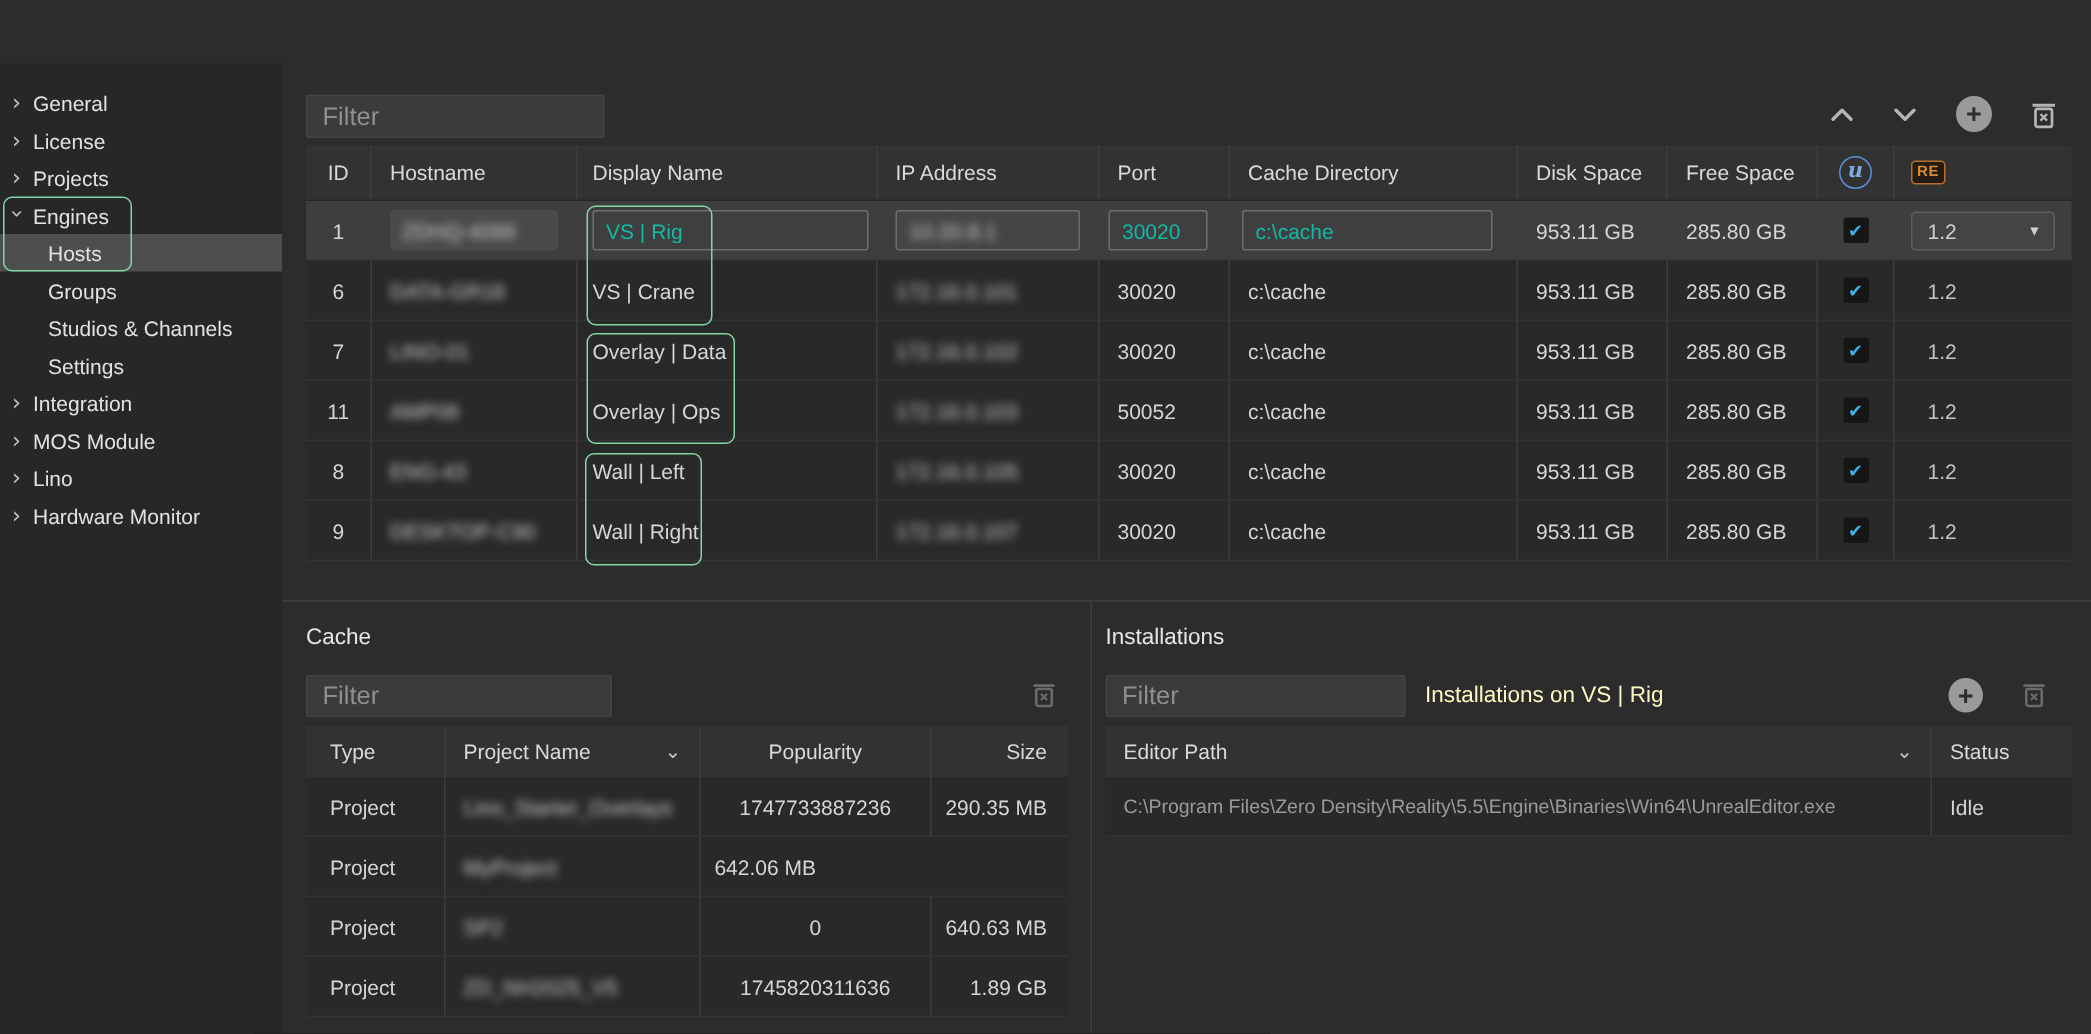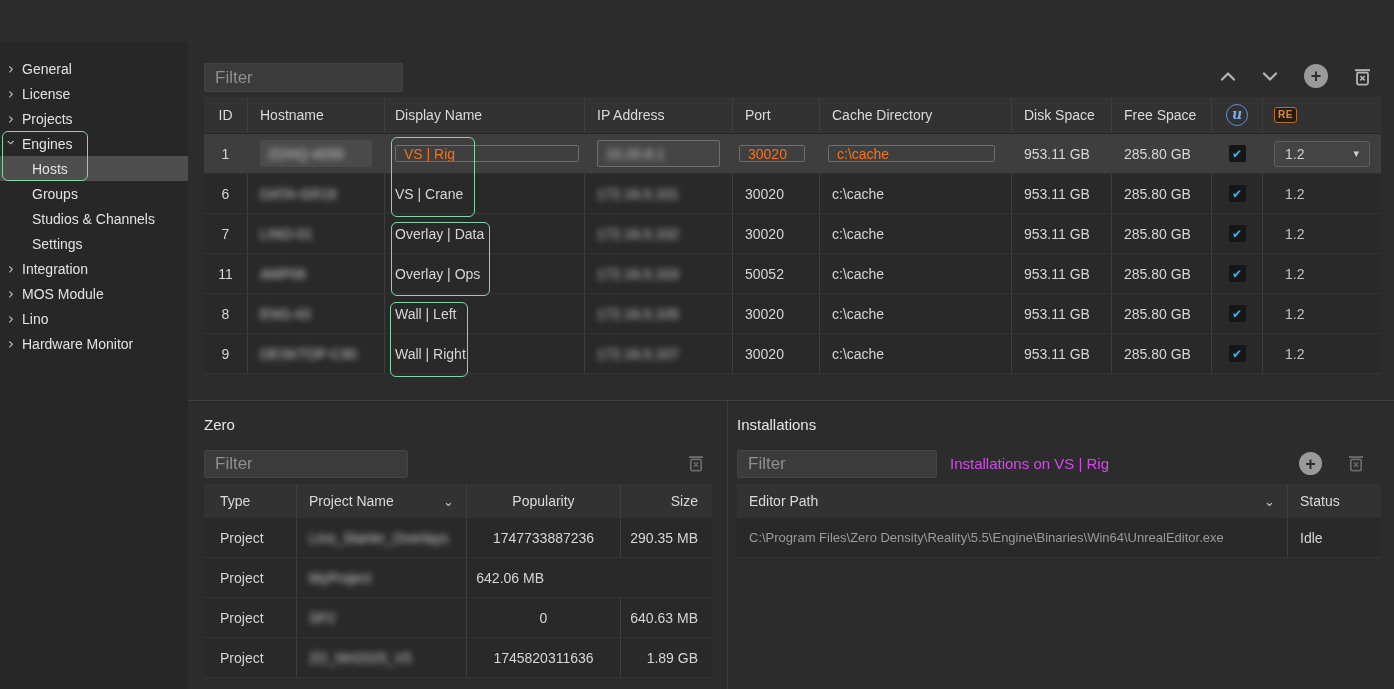--- a/index.html
+++ b/index.html
@@ -67,22 +67,22 @@
   .c-port { width:87px; }
   .c-cache{ width:192px; }
   .c-disk { width:100px; }
   .c-free { width:100px; }
   .c-ue   { width:51px;  justify-content:center; padding:0; }
   .c-re   { width:118px; border-right:none; padding:0 11px; }
   .re-val { padding-left:11px; color:#c3c3c3; }
 
   .blur { filter:blur(3px); color:#cccccc; }
 
-  .cell-input { background:#3f3f3f; border:1px solid #6e6e6e; border-radius:2px; height:17px;
-                color:#f97316; font-size:14px; padding:0 8px; outline:none; width:100%;
+  .cell-input { background:#3f3f3f; border:1px solid #6e6e6e; border-radius:2px; height:27px;
+                color:#14b8a6; font-size:14px; padding:0 8px; outline:none; width:100%;
                 font-family:"Liberation Sans", sans-serif; }
   .pill { background:#4a4a4a; border-radius:3px; height:27px; display:flex; align-items:center;
           padding:0 8px; width:126px; }
   .ip-box { background:#454545; border:1px solid #6e6e6e; border-radius:2px; height:27px;
             display:flex; align-items:center; padding:0 8px; width:134px; }
 
   .cb { width:17px; height:17px; background:#161616; border-radius:2px; display:flex;
         align-items:center; justify-content:center; cursor:pointer; }
   .cb::after { content:"✔"; color:#3ab5ec; font-size:12px; font-family:"DejaVu Sans", sans-serif; }
 
@@ -108,21 +108,21 @@
   .hdivider { position:absolute; left:0; top:358px; width:1206px; height:1px; background:#3e3e3e; }
   .vdivider { position:absolute; left:539px; top:359px; width:1px; height:288px; background:#3e3e3e; }
 
   .panel-title { position:absolute; color:#e6e6e6; font-size:15px; }
   .cache-title { left:16px; top:374px; }
   .inst-title  { left:549px; top:374px; }
 
   .cache-filter { position:absolute; left:16px; top:408px; width:204px; height:28px; }
   .cache-trash  { position:absolute; left:500px; top:412px; }
   .inst-filter  { position:absolute; left:549px; top:408px; width:200px; height:28px; }
-  .inst-center  { position:absolute; left:762px; top:413px; color:#d946ef; font-size:15px; }
+  .inst-center  { position:absolute; left:762px; top:413px; color:#fef9c3; font-size:15px; }
   .inst-plus    { position:absolute; left:1111px; top:410px; width:23px; height:23px; }
   .inst-trash   { position:absolute; left:1160px; top:412px; }
 
   .btable { position:absolute; top:442px; }
   .cache-table { left:16px; width:508px; }
   .inst-table  { left:549px; width:644px; }
   .bhead { display:flex; height:34px; background:#323232; }
   .brow  { display:flex; height:40px; background:#292929; border-bottom:1px solid #333333; }
   .bc { height:100%; display:flex; align-items:center; padding:0 12px; border-right:1px solid #3d3d3d;
         color:#d6d6d6; font-size:14px; white-space:nowrap; overflow:hidden; }
@@ -391,21 +391,21 @@
       </div>
 
       <div class="green-box gb1"></div>
       <div class="green-box gb2"></div>
       <div class="green-box gb3"></div>
     </div>
 
     <div class="hdivider"></div>
     <div class="vdivider"></div>
 
-    <div class="panel-title cache-title">Zero</div>
+    <div class="panel-title cache-title">Cache</div>
     <input class="filter-input cache-filter" placeholder="Filter" style="">
     <span class="tool cache-trash dim">
         <svg class="icon" width="16" height="18" viewBox="0 0 17 19">
           <line x1="1" y1="3.2" x2="16" y2="3.2" stroke="#b5b5b5" stroke-width="2"></line>
           <rect x="3" y="5.6" width="11" height="12" rx="1.5" fill="none" stroke="#b5b5b5" stroke-width="1.8"></rect>
           <path d="M6.3 9l4.4 4.4 M10.7 9l-4.4 4.4" stroke="#b5b5b5" stroke-width="1.6"></path>
         </svg>
       </span>
 
     <div class="btable cache-table">

